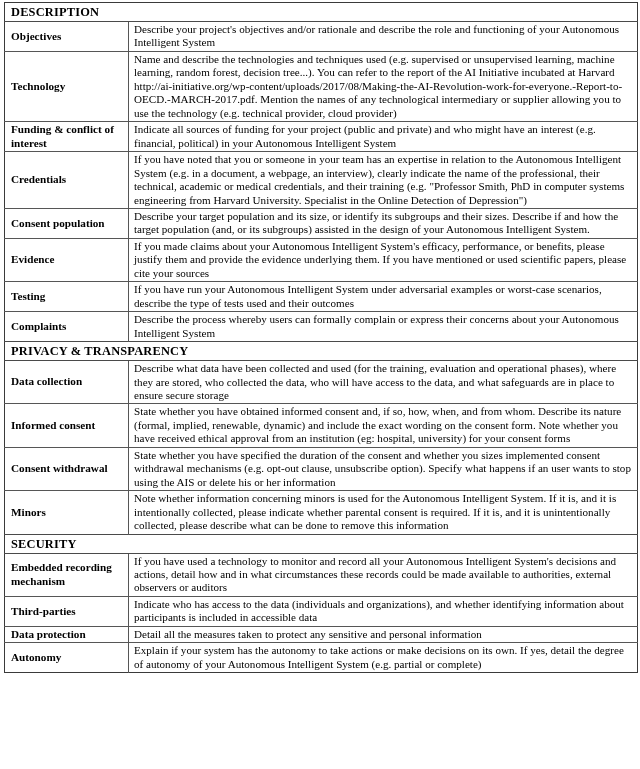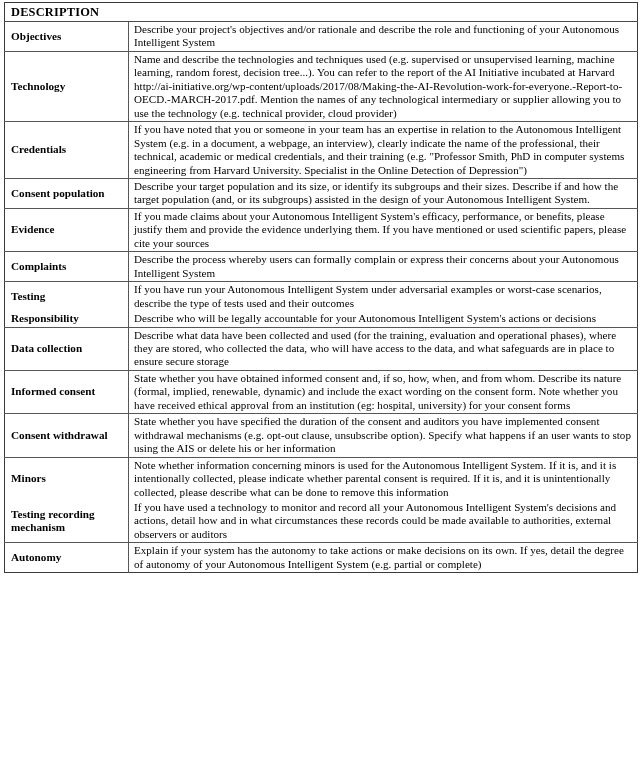--- a/index.html
+++ b/index.html
@@ -78,62 +78,76 @@
         </tr>
         <tr class="item-row after-section">
           <td class="label">Objectives</td>
           <td class="desc">Describe your project's objectives and/or rationale and describe the role and functioning of your Autonomous Intelligent System</td>
         </tr>
         <tr class="item-row">
           <td class="label">Technology</td>
           <td class="desc">Name and describe the technologies and techniques used (e.g. supervised or unsupervised learning, machine learning, random forest, decision tree...).  You can refer to the report of the AI Initiative incubated at Harvard http://ai-initiative.org/wp-content/uploads/2017/08/Making-the-AI-Revolution-work-for-everyone.-Report-to-OECD.-MARCH-2017.pdf. Mention the names of any technological intermediary or supplier allowing you to use the technology (e.g. technical provider, cloud provider)</td>
         </tr>
         <tr class="item-row">
+          <td class="label">Funding &amp; conflict of interest</td>
+          <td class="desc">Indicate all sources of funding for your project (public and private) and who might have an interest (e.g. financial, political) in your Autonomous Intelligent System</td>
+        </tr>
+        <tr class="item-row">
           <td class="label">Credentials</td>
           <td class="desc">If you have noted that you or someone in your team has an expertise in relation to the Autonomous Intelligent System (e.g. in a document, a webpage, an interview), clearly indicate the name of the professional, their technical, academic or medical credentials, and their training (e.g. "Professor Smith, PhD in computer systems engineering from Harvard University. Specialist in the Online Detection of Depression")</td>
         </tr>
         <tr class="item-row">
           <td class="label">Consent population</td>
           <td class="desc">Describe your target population and its size, or identify its subgroups and their sizes. Describe if and how the target population (and, or its subgroups) assisted in the design of your Autonomous Intelligent System.</td>
         </tr>
         <tr class="item-row">
           <td class="label">Evidence</td>
           <td class="desc">If you made claims about your Autonomous Intelligent System's efficacy, performance, or benefits, please justify them and provide the evidence underlying them. If you have mentioned or used scientific papers, please cite your sources</td>
         </tr>
         <tr class="item-row">
+          <td class="label">Testing</td>
+          <td class="desc">If you have run your Autonomous Intelligent System under adversarial examples or worst-case scenarios, describe the type of tests used and their outcomes</td>
+        </tr>
+        <tr class="item-row">
           <td class="label">Complaints</td>
           <td class="desc">Describe the process whereby users can formally complain or express their concerns about your Autonomous Intelligent System</td>
         </tr>
-        <tr class="item-row">
-          <td class="label">Testing</td>
-          <td class="desc">If you have run your Autonomous Intelligent System under adversarial examples or worst-case scenarios, describe the type of tests used and their outcomes</td>
-        </tr>
-        <tr class="item-row after-section">
-          <td class="label">Responsibility</td>
-          <td class="desc">Describe who will be legally accountable for your Autonomous Intelligent System's actions or decisions</td>
+        <tr class="section-row">
+          <td colspan="2">PRIVACY &amp; TRANSPARENCY</td>
         </tr>
         <tr class="item-row">
           <td class="label">Data collection</td>
           <td class="desc">Describe what data have been collected and used (for the training, evaluation and operational phases), where they are stored, who collected the data, who will have access to the data, and what safeguards are in place to ensure secure storage</td>
         </tr>
         <tr class="item-row">
           <td class="label">Informed consent</td>
           <td class="desc">State whether you have obtained informed consent and, if so, how, when, and from whom. Describe its nature (formal, implied, renewable, dynamic) and include the exact wording on the consent form. Note whether you have received ethical approval from an institution (eg: hospital, university) for your consent forms</td>
         </tr>
         <tr class="item-row">
           <td class="label">Consent withdrawal</td>
-          <td class="desc">State whether you have specified the duration of the consent and auditors you have implemented consent withdrawal mechanisms (e.g. opt-out clause, unsubscribe option). Specify what happens if an user wants to stop using the AIS or delete his or her information</td>
+          <td class="desc">State whether you have specified the duration of the consent and whether you sizes implemented consent withdrawal mechanisms (e.g. opt-out clause, unsubscribe option). Specify what happens if an user wants to stop using the AIS or delete his or her information</td>
         </tr>
         <tr class="item-row">
           <td class="label">Minors</td>
           <td class="desc">Note whether information concerning minors is used for the Autonomous Intelligent System. If it is, and it is intentionally collected, please indicate whether parental consent is required. If it is, and it is unintentionally collected, please describe what can be done to remove this information</td>
         </tr>
+        <tr class="section-row">
+          <td colspan="2">SECURITY</td>
+        </tr>
         <tr class="item-row after-section">
-          <td class="label">Testing recording mechanism</td>
+          <td class="label">Embedded recording mechanism</td>
           <td class="desc">If you have used a technology to monitor and record all your Autonomous Intelligent System's decisions and actions, detail how and in what circumstances these records could be made available to authorities, external observers or auditors</td>
+        </tr>
+        <tr class="item-row">
+          <td class="label">Third-parties</td>
+          <td class="desc">Indicate who has access to the data (individuals and organizations), and whether identifying information about participants is included in accessible data</td>
+        </tr>
+        <tr class="item-row">
+          <td class="label">Data protection</td>
+          <td class="desc">Detail all the measures taken to protect any sensitive and personal information</td>
         </tr>
         <tr class="item-row">
           <td class="label">Autonomy</td>
           <td class="desc">Explain if your system has the autonomy to take actions or make decisions on its own. If yes, detail the degree of autonomy of your Autonomous Intelligent System (e.g. partial or complete)</td>
         </tr>
       </tbody>
   </table>
 </div>
 
 </body></html>

